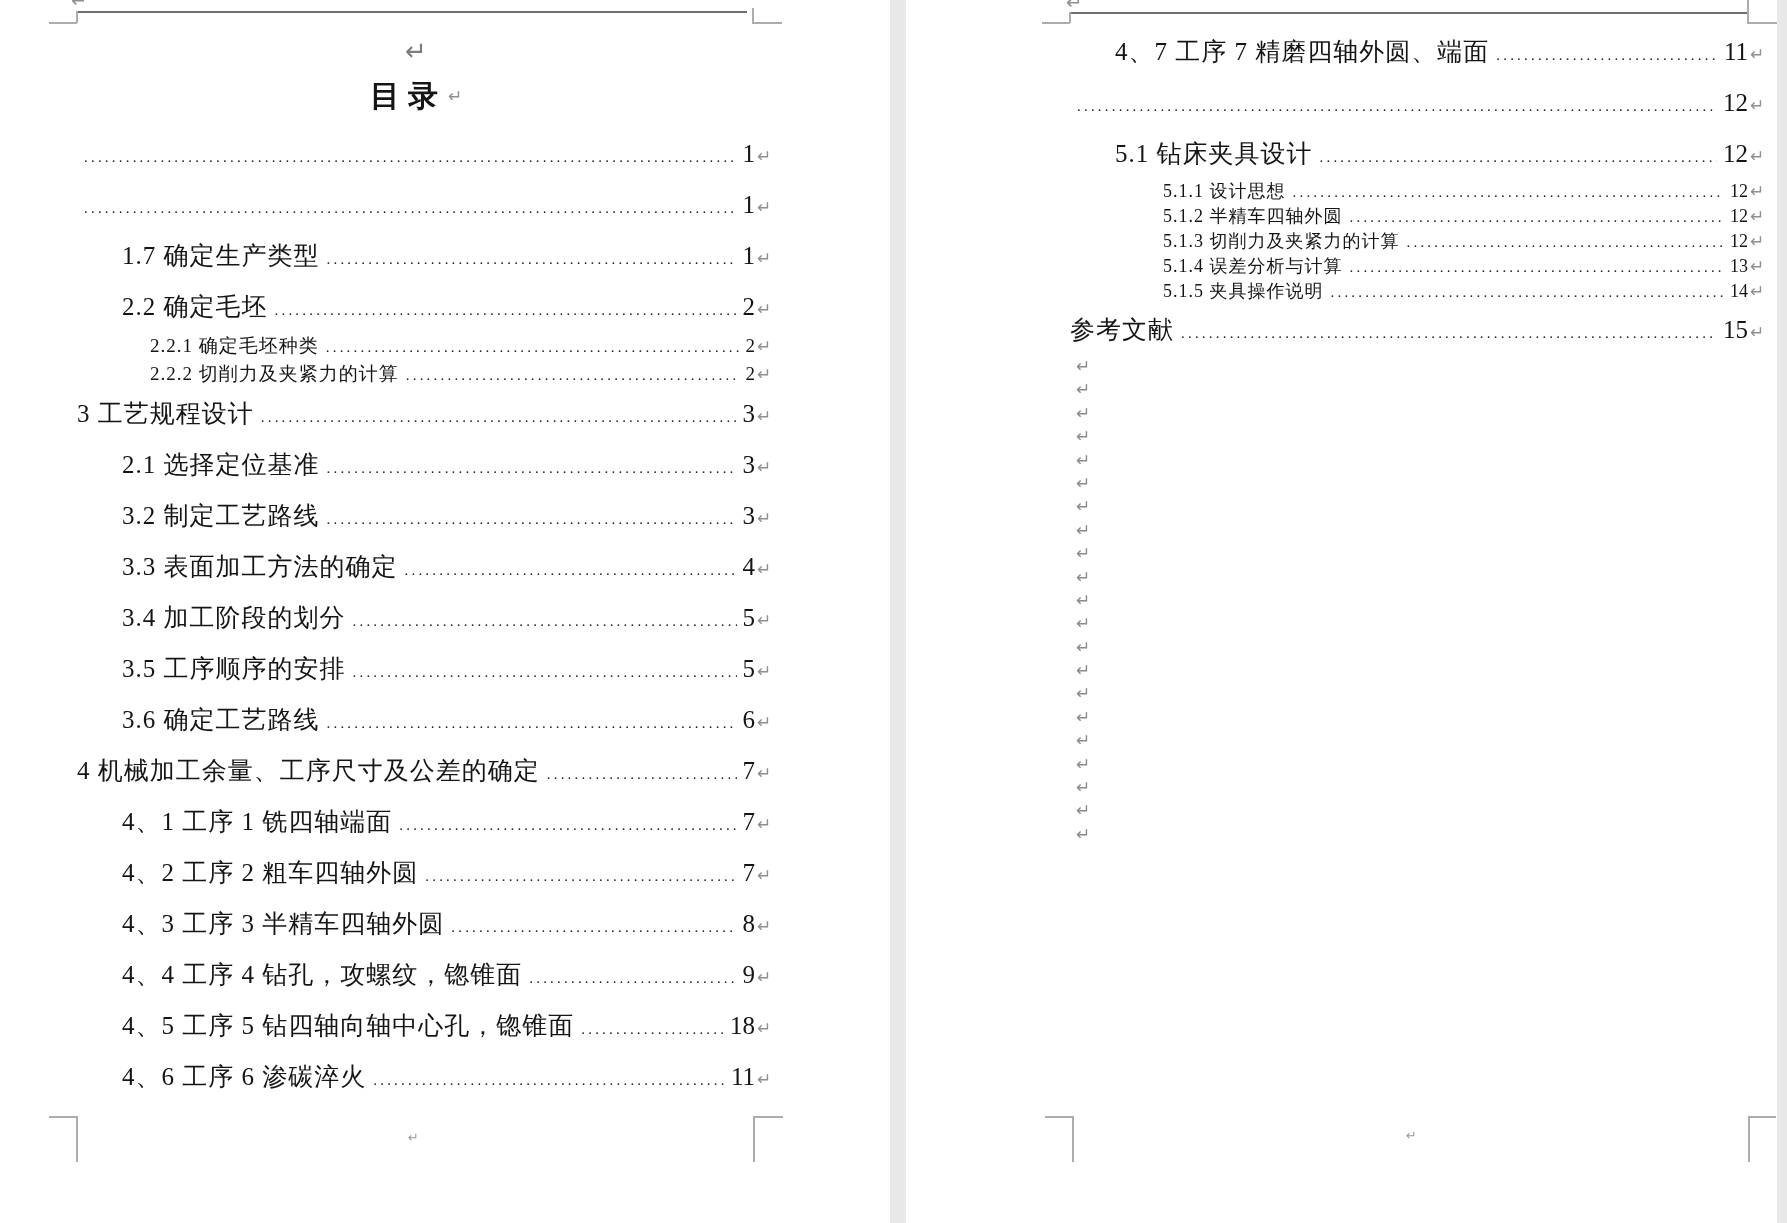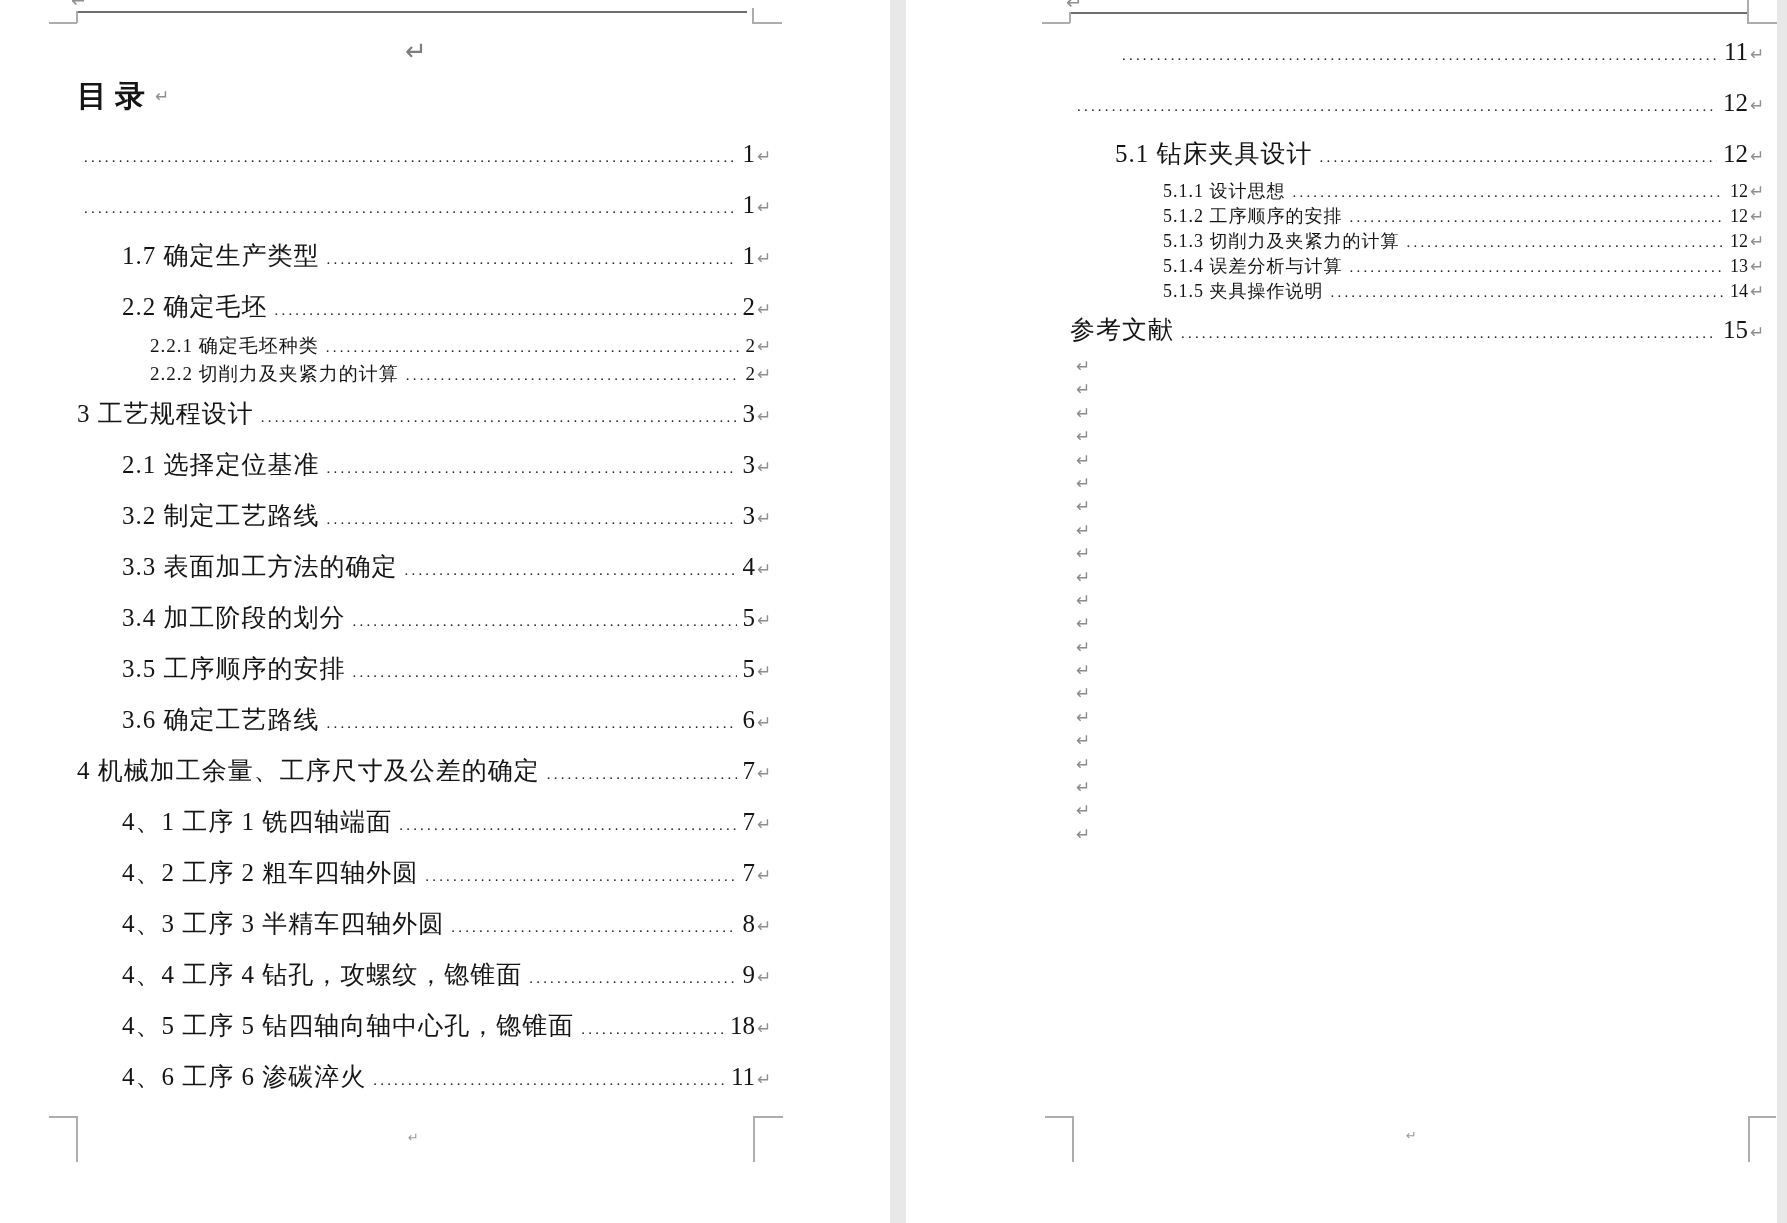--- a/index.html
+++ b/index.html
@@ -16,21 +16,21 @@
 
   
   .mline{position:absolute;background:#6e6e6e;}
   .cmark{position:absolute;background:#adadad;}
 
   .text-col{position:absolute;top:0;box-sizing:border-box;}
   .page-left  .text-col{left:77px;width:678px;padding-top:38px;}
   .page-right .text-col{left:164px;width:678px;padding-top:26px;}
 
   .top-break{height:26px;display:flex;align-items:center;justify-content:center;}
-  .doc-title{height:64px;margin:0;display:flex;align-items:center;justify-content:flex-start;
+  .doc-title{height:64px;margin:0;display:flex;align-items:center;justify-content:center;
              font-size:30px;font-weight:bold;letter-spacing:8px;}
   .doc-title .pilcrow{font-size:17px;font-weight:normal;letter-spacing:0;margin-left:2px;}
 
   .toc-entry{display:flex;align-items:baseline;position:relative;}
   .lvl1{height:51px;line-height:51px;font-size:25px;}
   .lvl2{height:51px;line-height:51px;font-size:25px;padding-left:45px;}
   .lvl3{height:28px;line-height:28px;font-size:19px;padding-left:73px;justify-content:flex-end;}
   .page-right .lvl3{height:25px;line-height:25px;font-size:18px;padding-left:93px;}
   .label{white-space:pre;letter-spacing:1px;flex:0 0 auto;}
   .leader{flex:1 1 auto;overflow:hidden;white-space:nowrap;
@@ -228,20 +228,21 @@
   <div class="cmark" style="left:139px;top:1116px;width:28px;height:2px;"></div>
   <div class="cmark" style="left:166px;top:1116px;width:2px;height:46px;"></div>
   <div class="cmark" style="left:842px;top:1116px;width:28px;height:2px;"></div>
   <div class="cmark" style="left:842px;top:1116px;width:2px;height:46px;"></div>
   <span class="pilcrow cut-pilcrow" style="left:160px;top:-10px;">↵</span>
   <span class="pilcrow footer-pilcrow" style="left:500px;top:1128px;">↵</span>
 
   <div class="text-col">
     <div id="toc-right">
   <div class="toc-entry lvl2">
+    <span class="label">4、7 工序 7 精磨四轴外圆、端面</span>
     <span class="leader">............................................................................................................................................</span>
     <span class="pagenum">11</span>
     <span class="pilcrow rowmark">↵</span>
   </div>
 
   <div class="toc-entry lvl1">
     <span class="leader">............................................................................................................................................</span>
     <span class="pagenum">12</span>
     <span class="pilcrow rowmark">↵</span>
   </div>
@@ -254,21 +255,21 @@
   </div>
 
   <div class="toc-entry lvl3">
     <span class="label">5.1.1 设计思想</span>
     <span class="leader">............................................................................................................................................</span>
     <span class="pagenum">12</span>
     <span class="pilcrow rowmark">↵</span>
   </div>
 
   <div class="toc-entry lvl3">
-    <span class="label">5.1.2 工序顺序的安排</span>
+    <span class="label">5.1.2 半精车四轴外圆</span>
     <span class="leader">............................................................................................................................................</span>
     <span class="pagenum">12</span>
     <span class="pilcrow rowmark">↵</span>
   </div>
 
   <div class="toc-entry lvl3">
     <span class="label">5.1.3 切削力及夹紧力的计算</span>
     <span class="leader">............................................................................................................................................</span>
     <span class="pagenum">12</span>
     <span class="pilcrow rowmark">↵</span>

